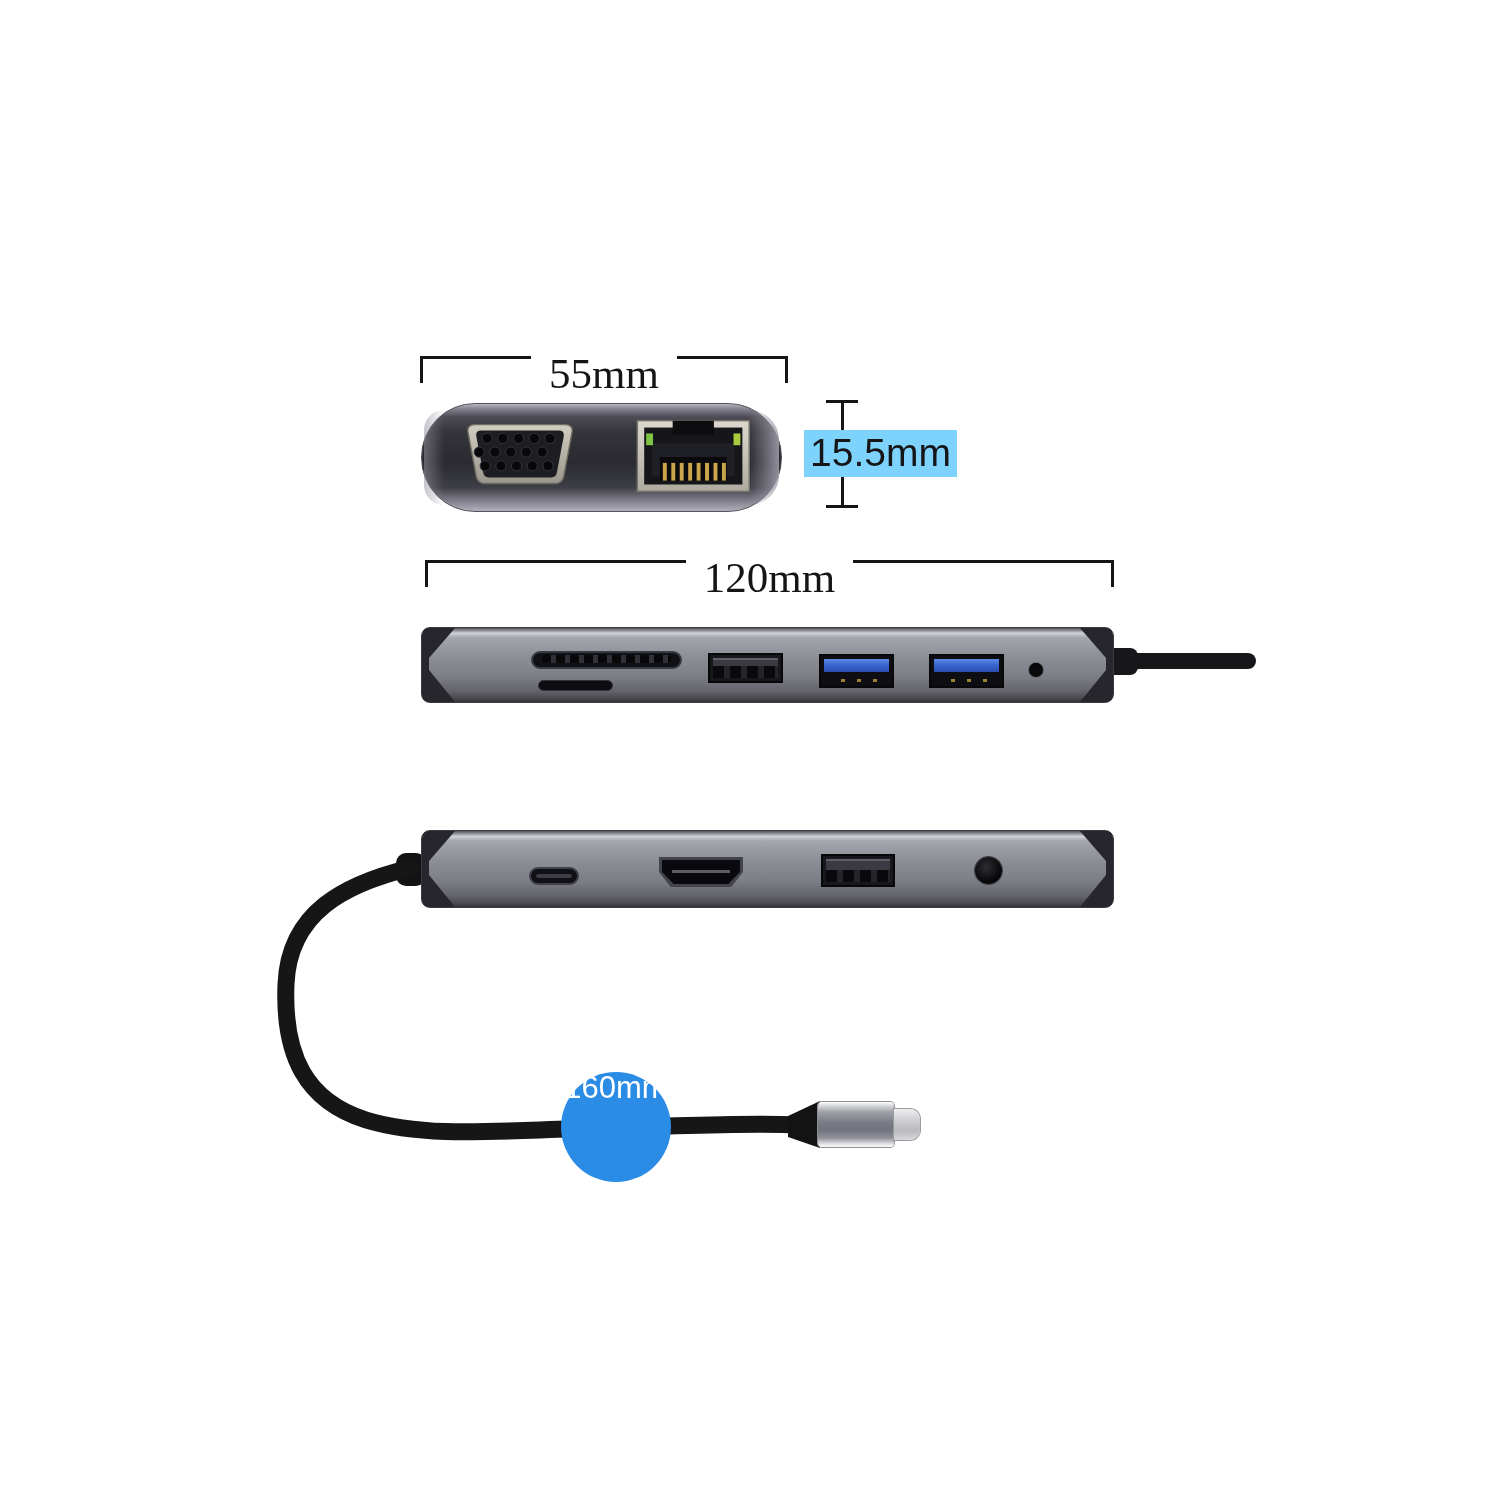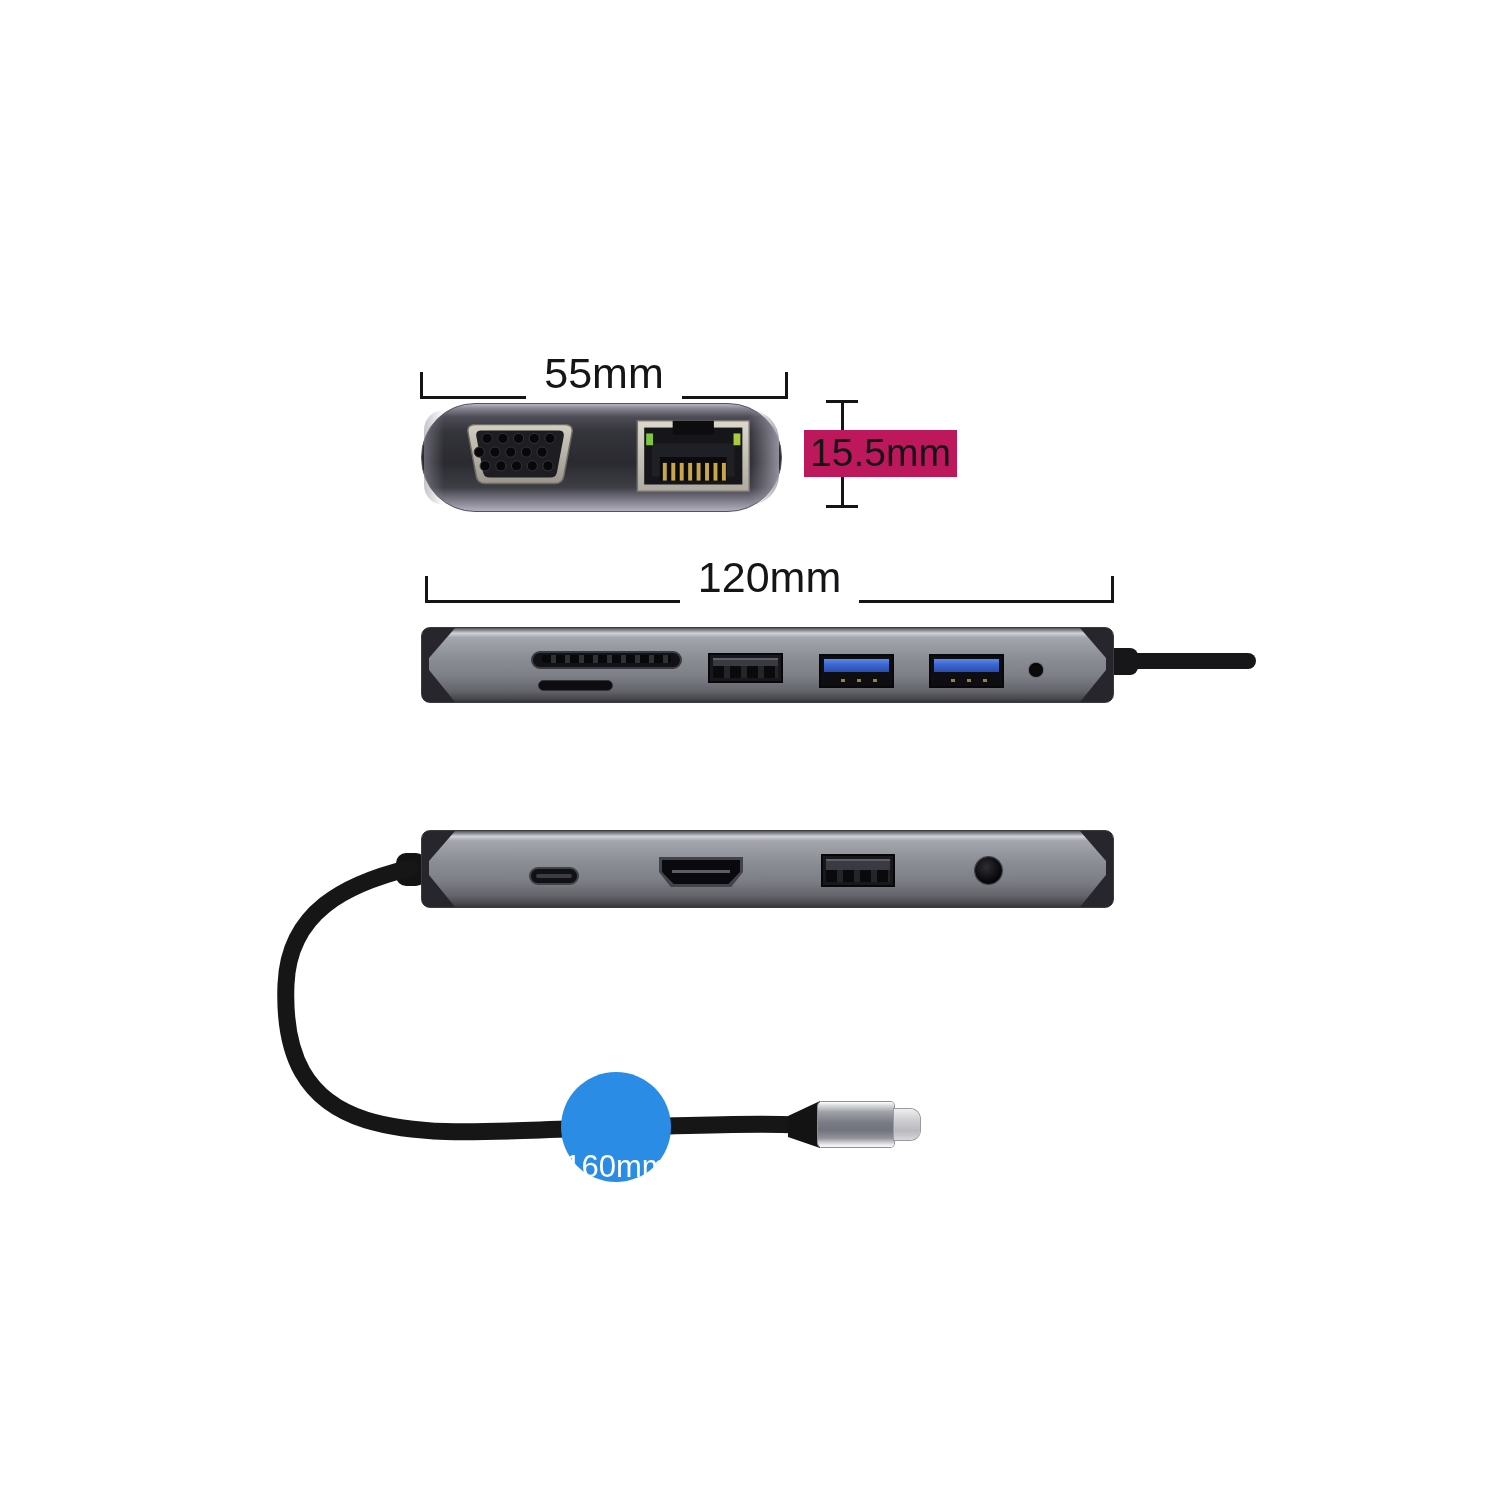--- a/index.html
+++ b/index.html
@@ -3,33 +3,33 @@
 <meta charset="utf-8">
 <style>
   html,body{margin:0;padding:0;background:#fff;}
   .canvas{position:relative;width:1500px;height:1500px;background:#ffffff;overflow:hidden;
           font-family:"Liberation Sans","DejaVu Sans",sans-serif;color:#151518;}
 
   
   .cables{position:absolute;left:0;top:0;width:1500px;height:1500px;}
 
   
-  .dim-h{position:absolute;display:flex;align-items:flex-end;}
+  .dim-h{position:absolute;display:flex;align-items:flex-start;font-family:Liberation Serif, serif;}
   .dim-h .tick{flex:0 0 auto;width:3px;height:27px;background:#151518;}
   .dim-h .seg{flex:1;height:3px;background:#151518;}
   .dim-h .lbl{flex:0 0 auto;padding:0 18px;font-size:43px;line-height:1;transform:translateY(-4px);white-space:nowrap;}
   .dim55{left:420px;top:356px;width:368px;}
   .dim120{left:425px;top:560px;width:689px;}
 
   
   .vbar{position:absolute;width:32px;height:3px;background:#151518;}
   .tb1{left:826px;top:400px;}
   .tb2{left:826px;top:505px;}
   .vline{position:absolute;left:841px;top:400px;width:3px;height:108px;background:#151518;}
-  .vlbl{position:absolute;left:804px;top:430px;background:#be185d;padding:2px 6px;
+  .vlbl{position:absolute;left:804px;top:430px;background:#7dd3fc;padding:2px 6px;
         font-size:39px;line-height:1.1;white-space:nowrap;}
 
   
   .hub-top{position:absolute;left:421px;top:403px;width:361px;height:109px;border-radius:54px;
     background:linear-gradient(180deg,#b9b6c4 0%,#8a8794 4%,#4e4c56 12%,#34343b 26%,#2a2a30 55%,
                #3e3e46 78%,#8e8b99 93%,#b3b0be 100%);
     border:1px solid #55525c;box-sizing:border-box;}
   .hub-top::before{content:"";position:absolute;left:2px;top:6px;bottom:6px;width:20px;
     border-radius:50px 0 0 50px;background:linear-gradient(270deg,rgba(140,138,150,0),rgba(150,148,160,.55));}
   .hub-top::after{content:"";position:absolute;right:2px;top:6px;bottom:6px;width:30px;
@@ -95,21 +95,21 @@
   .plug-body{position:absolute;left:818px;top:1102px;width:76px;height:45px;border-radius:4px;
     background:linear-gradient(180deg,#ffffff 0%,#d8d9dc 8%,#9fa1a8 22%,#7b7d86 45%,#70727c 62%,
                #909199 80%,#e6e6e9 94%,#fafafa 100%);
     box-shadow:0 0 0 1px #8e8e95;}
   .plug-tip{position:absolute;left:894px;top:1109px;width:26px;height:31px;border-radius:0 10px 10px 0;
     background:linear-gradient(180deg,#efeff1 0%,#cfcfd3 35%,#b9b9be 70%,#d8d8db 100%);
     box-shadow:0 0 0 1px #9a9aa0;}
 
   
   .badge{position:absolute;left:561px;top:1072px;width:110px;height:110px;border-radius:50%;
-    background:#2b8ce6;display:flex;align-items:flex-end;justify-content:center;
+    background:#2b8ce6;display:flex;align-items:flex-start;justify-content:center;
     color:#fff;font-size:31px;line-height:1;}
 </style>
 </head>
 <body>
 
 <div class="canvas">
 
   <svg class="cables" viewBox="0 0 1500 1500" aria-hidden="true">
 
     <rect x="1104" y="648" width="34" height="27" rx="8" fill="#17171a"></rect>

